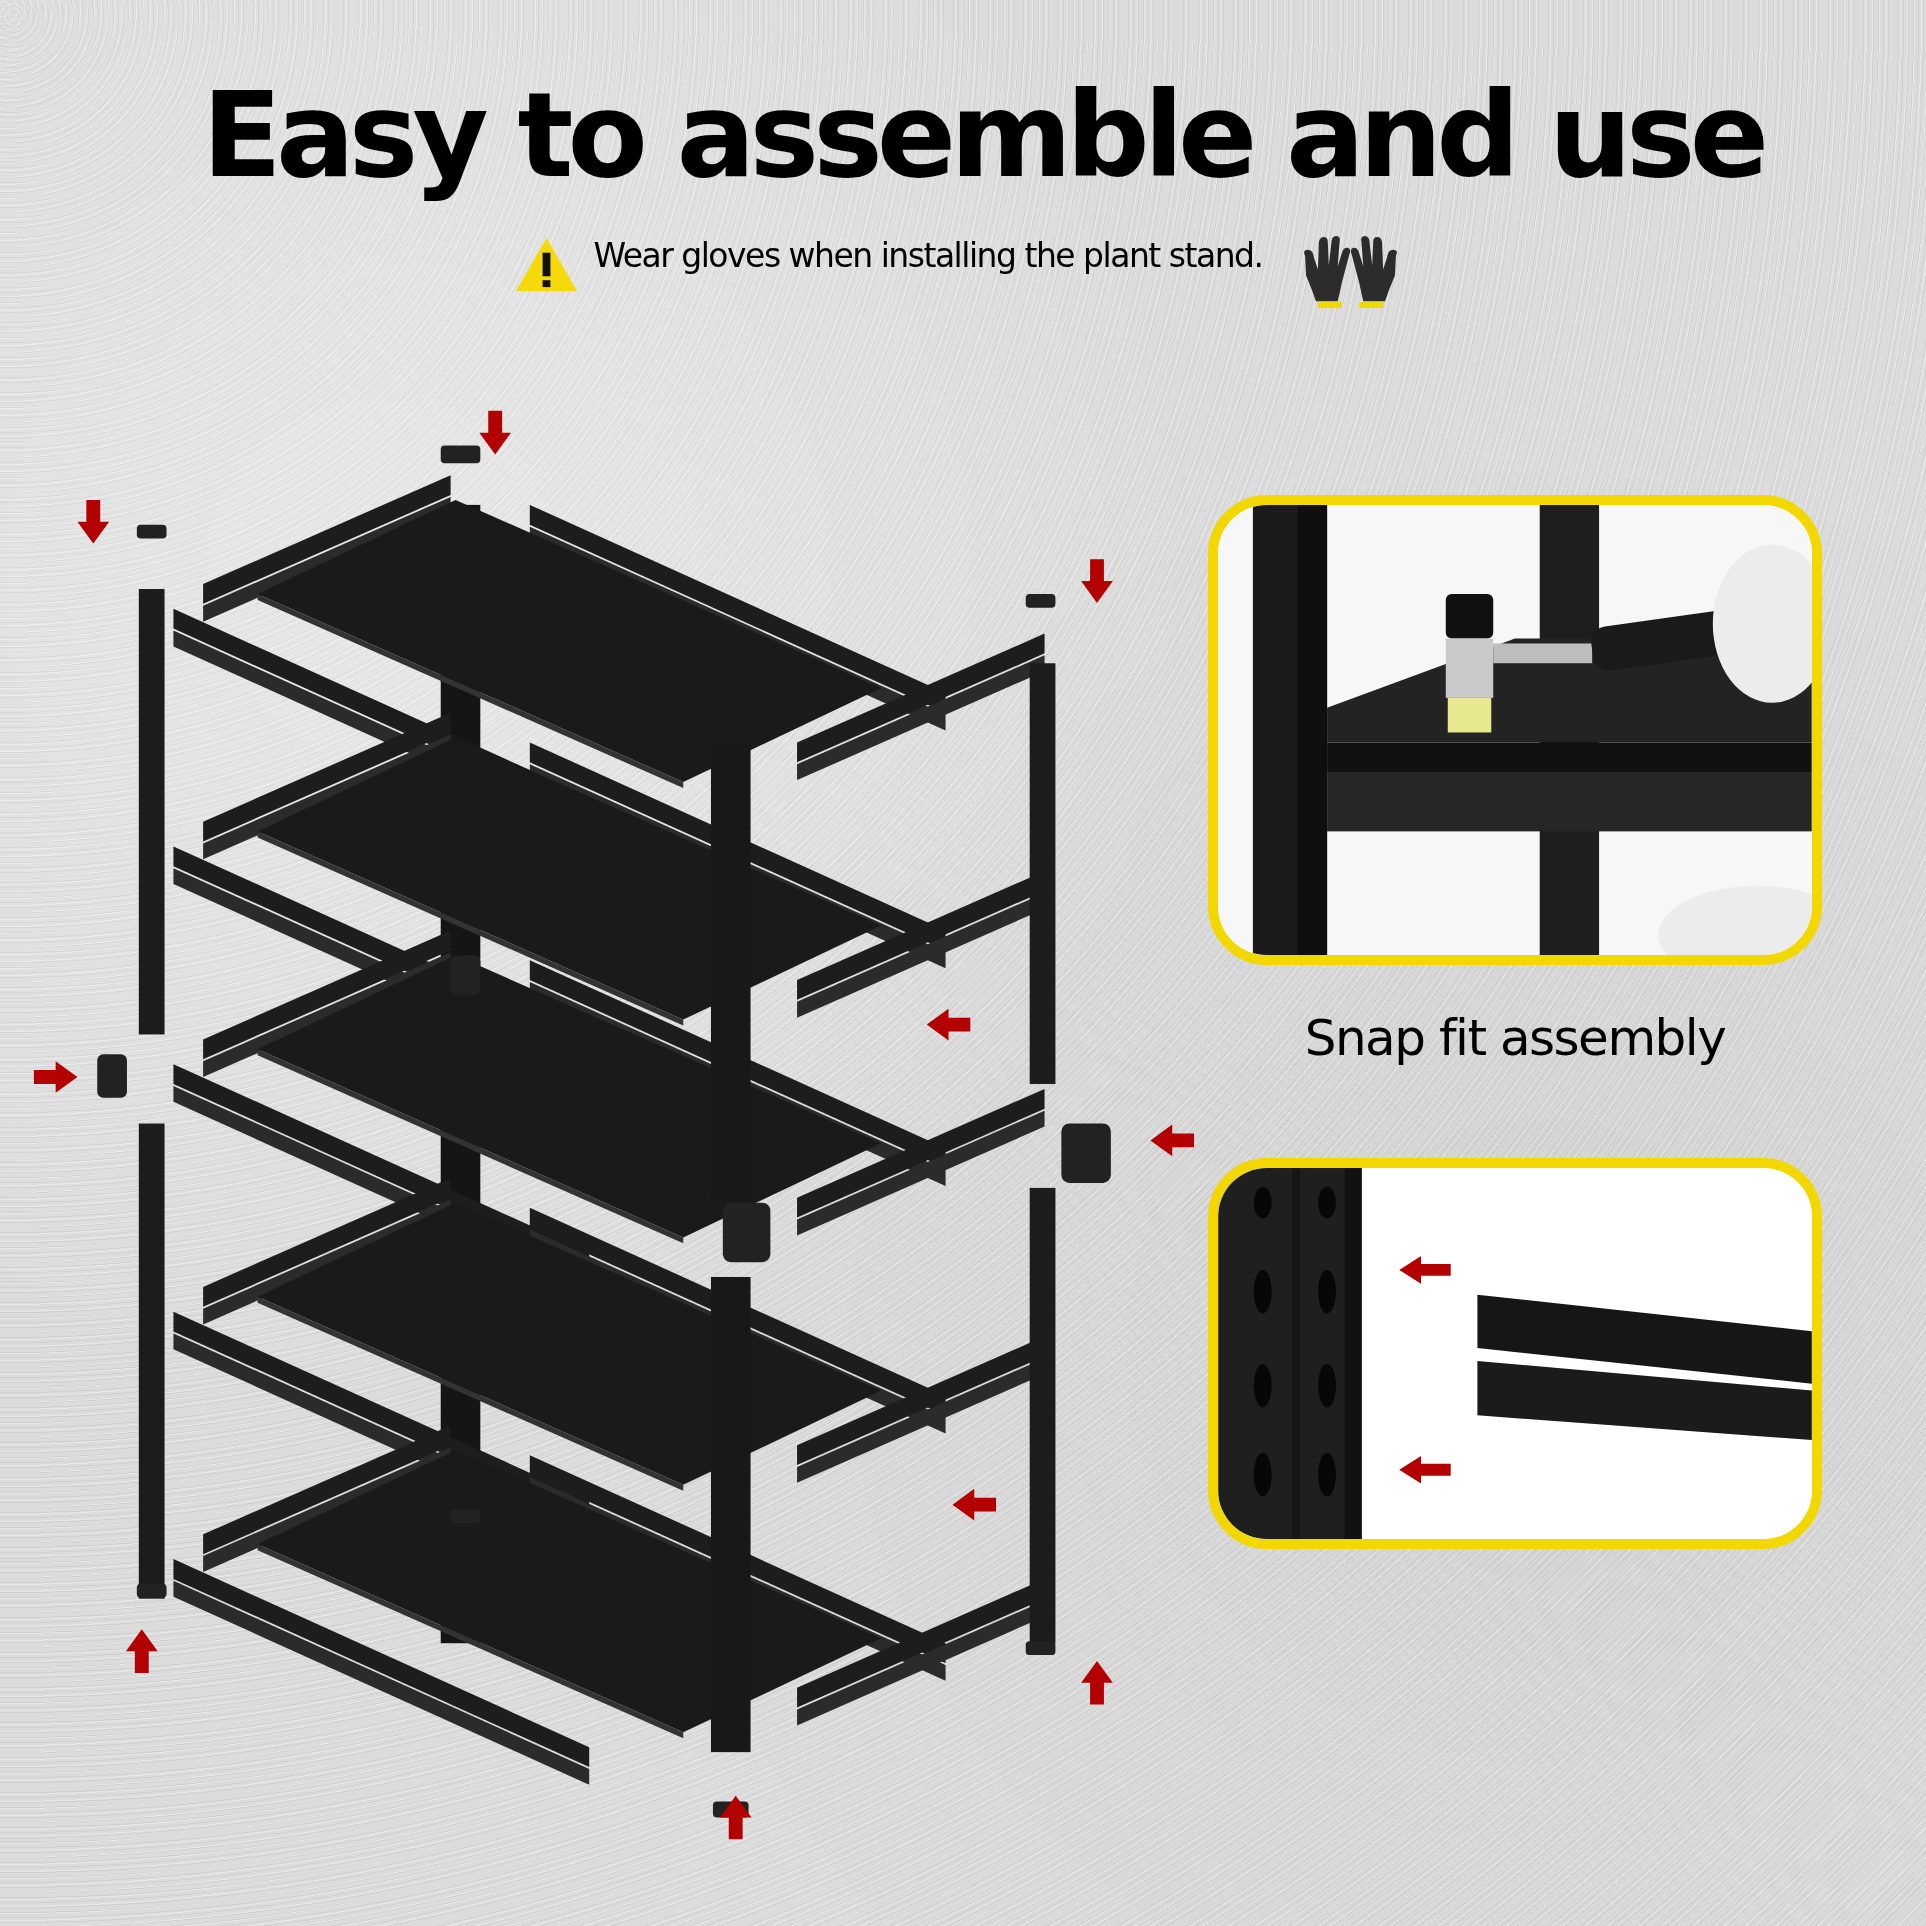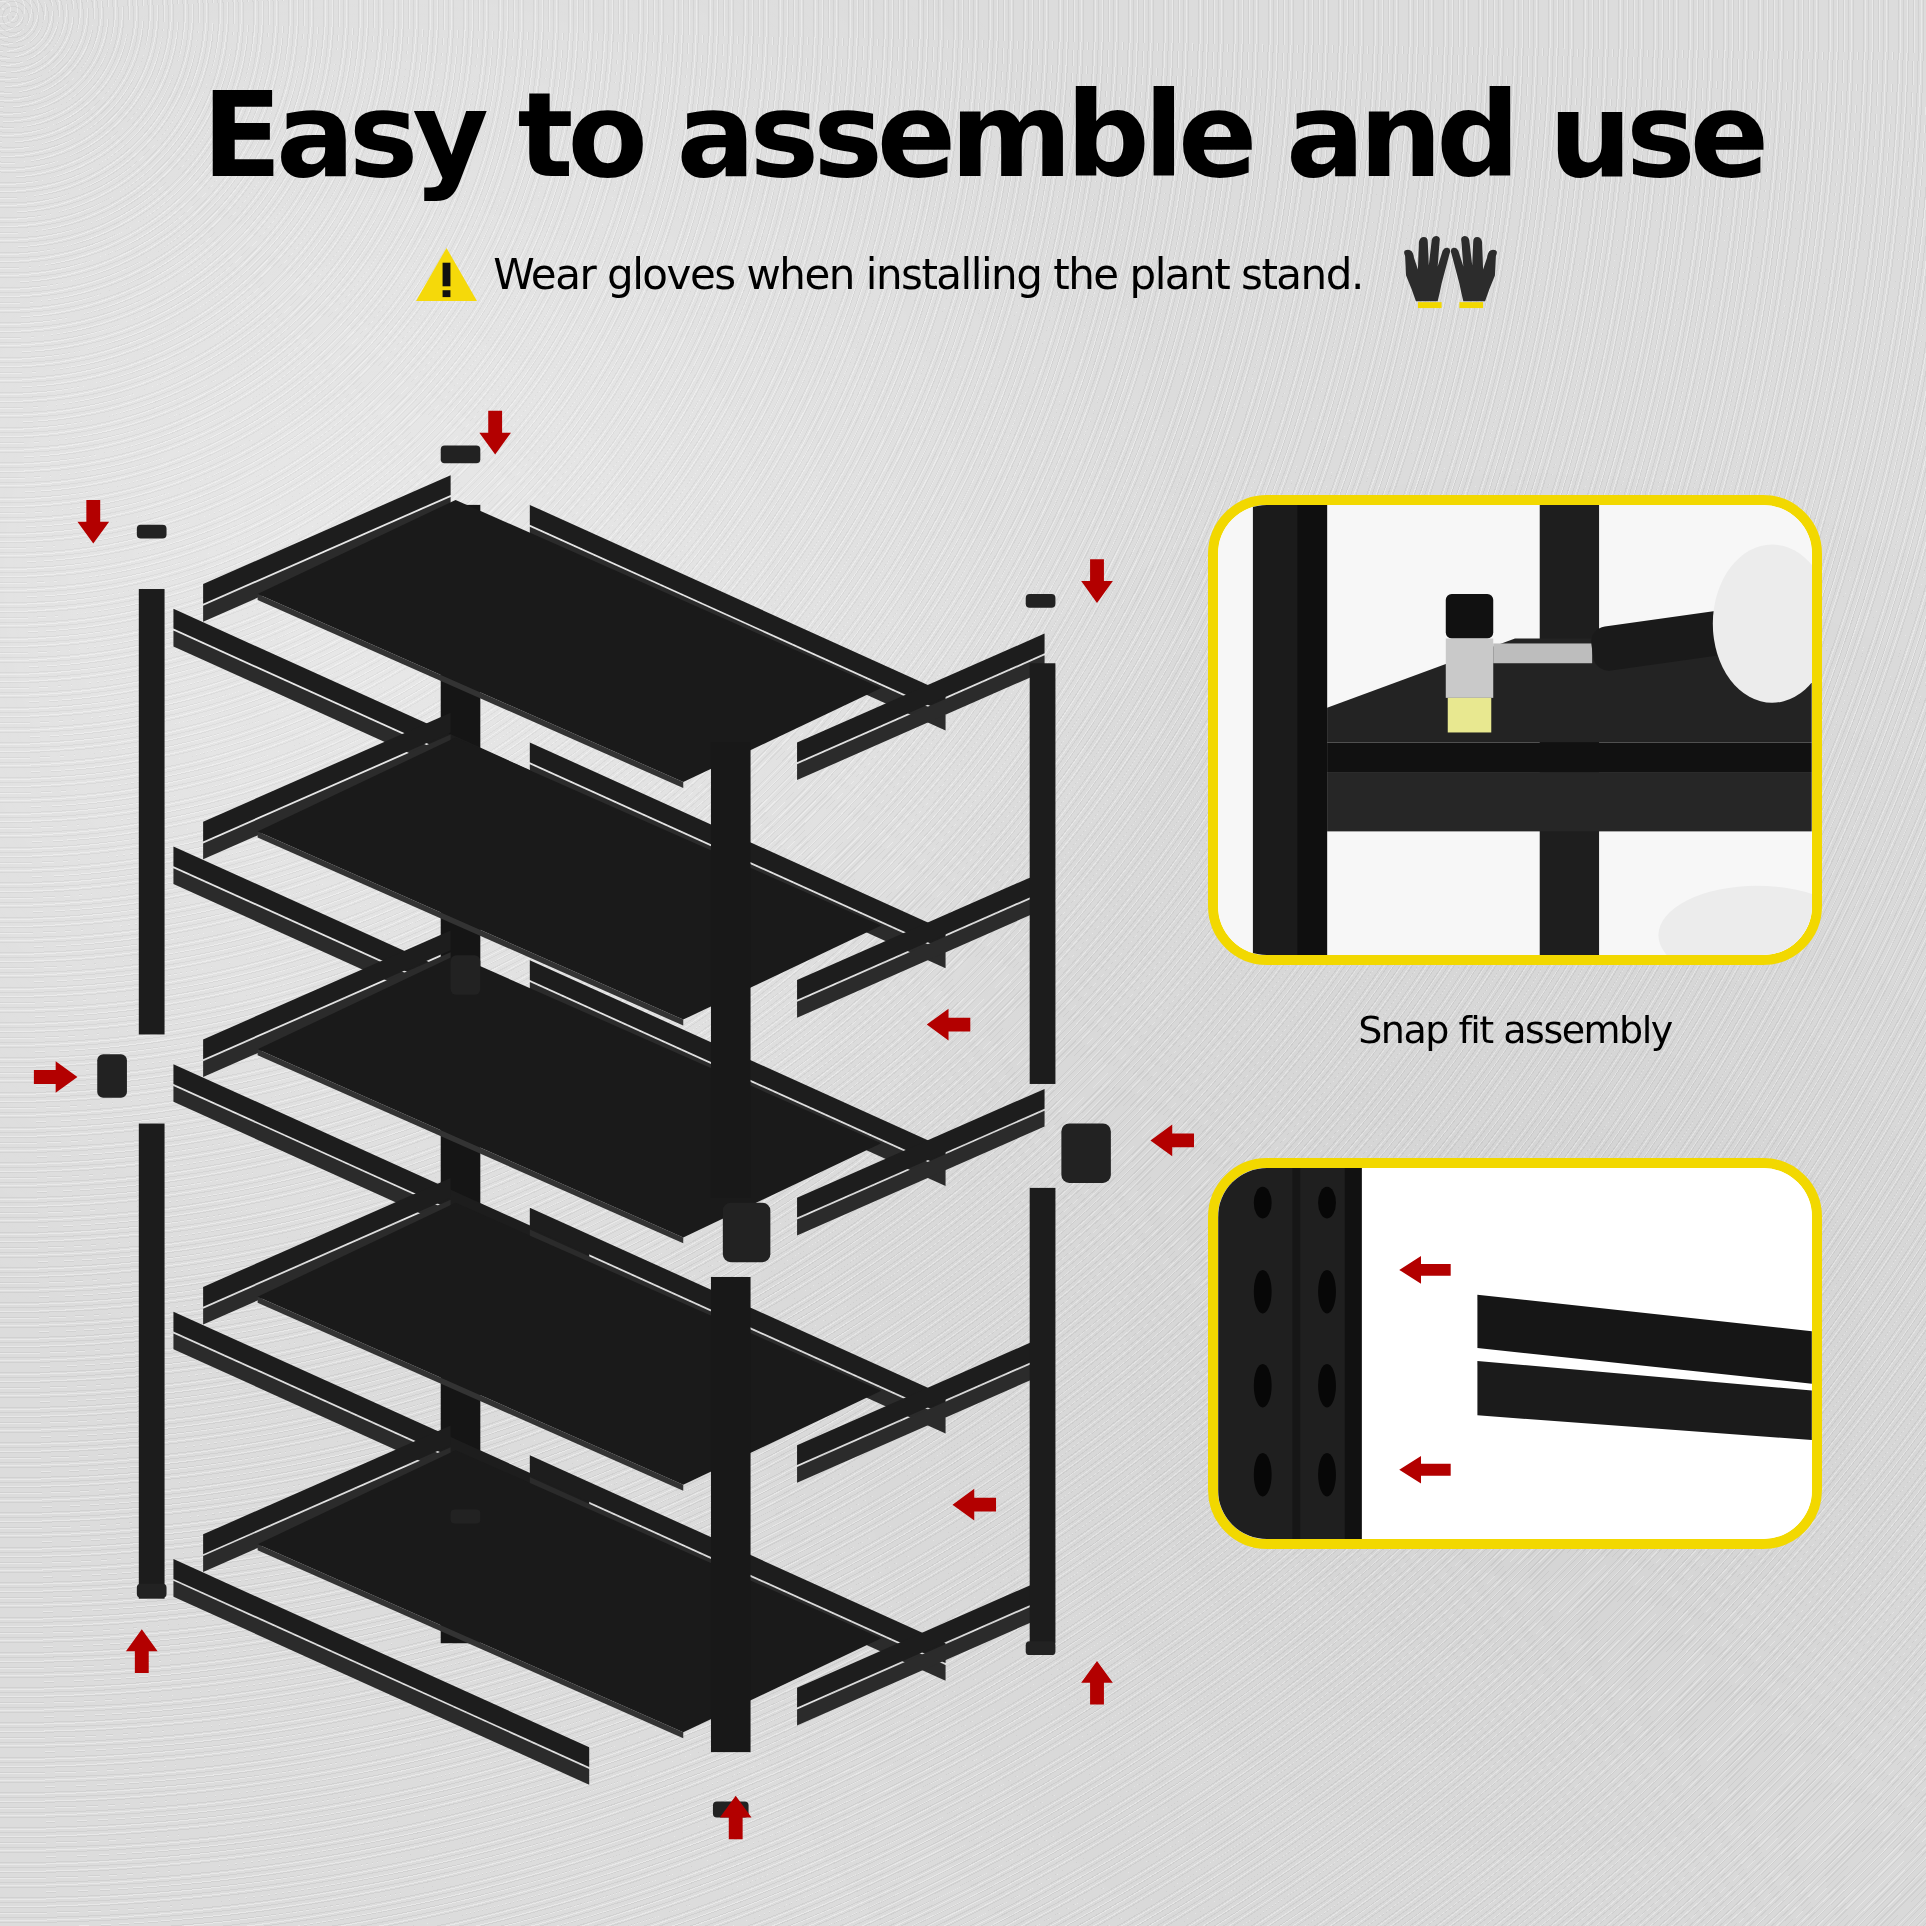--- a/index.html
+++ b/index.html
@@ -14,38 +14,38 @@
     font-family: "DejaVu Sans", sans-serif;
     color:#000;
   }
   .title {
     position:absolute; left:0; top:77px; width:1927px; text-align:center;
     font-family:"DejaVu Sans", sans-serif; font-weight:bold;
     font-size:117px; letter-spacing:-6px; line-height:1;margin-left:19px;
   }
   .subtitle {
     position:absolute; left:0; top:236px; width:1924px;
-    display:flex; justify-content:center; align-items:center; gap:14px;
-    font-size:42px; letter-spacing:-1.5px;
+    display:flex; justify-content:center; gap:14px;
+    font-size:33px; letter-spacing:-1.5px;
   }
   .warn-icon { width:65px; height:57px; display:inline-block; }
   .gloves-icon { width:119px; height:77px; display:inline-block; margin-left:14px; }
 
   .diagram { position:absolute; left:0; top:396px; width:1218px; height:1465px; }
 
   .card {
     position:absolute; left:1208px; width:614px;
     border:10px solid #f2d800; border-radius:59px; overflow:hidden;
     background:#fff; box-sizing:border-box;
   }
   .card1 { top:495px; height:470px; }
   .card2 { top:1158px; height:391px; }
   .caption {
     position:absolute; left:1208px; width:614px; text-align:center;
-    font-size:38px; letter-spacing:-1.5px; line-height:1.2;
+    font-size:50px; letter-spacing:-1.5px; line-height:1.2;
   }
   .cap1 { top:1008px; }
   .cap2 { top:1673px; }
 </style>
 </head>
 <body>
 
 <div class="title">Easy to assemble and use</div>
 
 <div class="subtitle">

